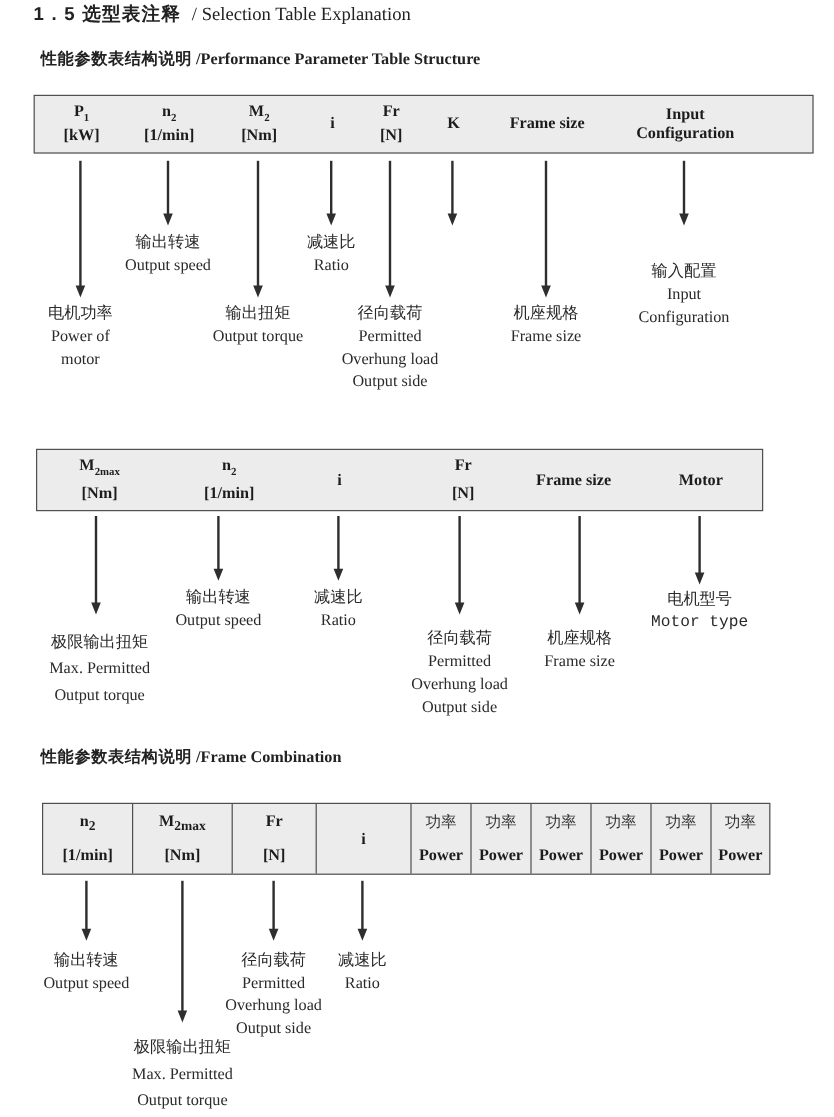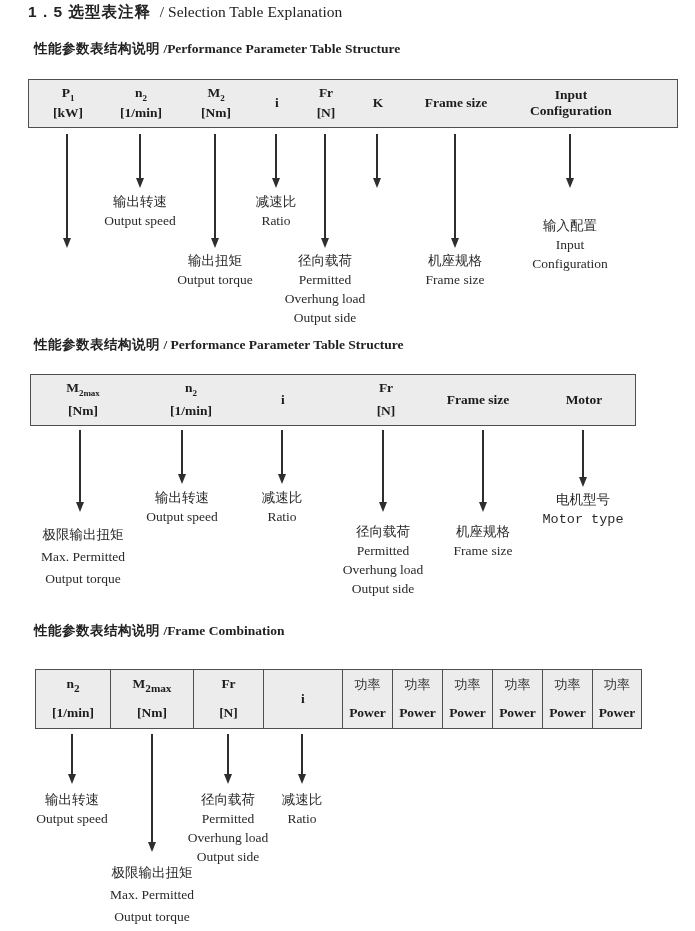--- a/index.html
+++ b/index.html
@@ -129,33 +129,32 @@
       <div class="head"></div>
     </div>
 
   <div class="label" style="left:140px; top:192px;">输出转速
 Output speed</div>
   <div class="label" style="left:276px; top:192px;">减速比
 Ratio</div>
   <div class="label" style="left:570px; top:192px;margin-top:24px;">输入配置
 Input
 Configuration</div>
+  <div class="label" style="left:67px;  top:251px;">电机功率
+Power of
+motor</div>
   <div class="label" style="left:215px; top:251px;">输出扭矩
 Output torque</div>
   <div class="label" style="left:325px; top:251px;">径向载荷
 Permitted
 Overhung load
 Output side</div>
   <div class="label" style="left:455px; top:251px;">机座规格
 Frame size</div>
 
-  <div class="sec-head" style="top:336px;">
-    <span class="zh">性能参数表结构说明</span>
-    <span>/ Performance Parameter Table Structure</span>
-  </div>
 
   <div class="tbl" style="left:30px; top:374px; width:606px; height:52px;">
     <div class="cell" style="left:52px;">
       <div><span>M</span><sub>2max</sub></div>
       <div>[Nm]</div>
     </div>
     <div class="cell" style="left:160px;">
       <div><span>n</span><sub>2</sub></div>
       <div>[1/min]</div>
     </div>

